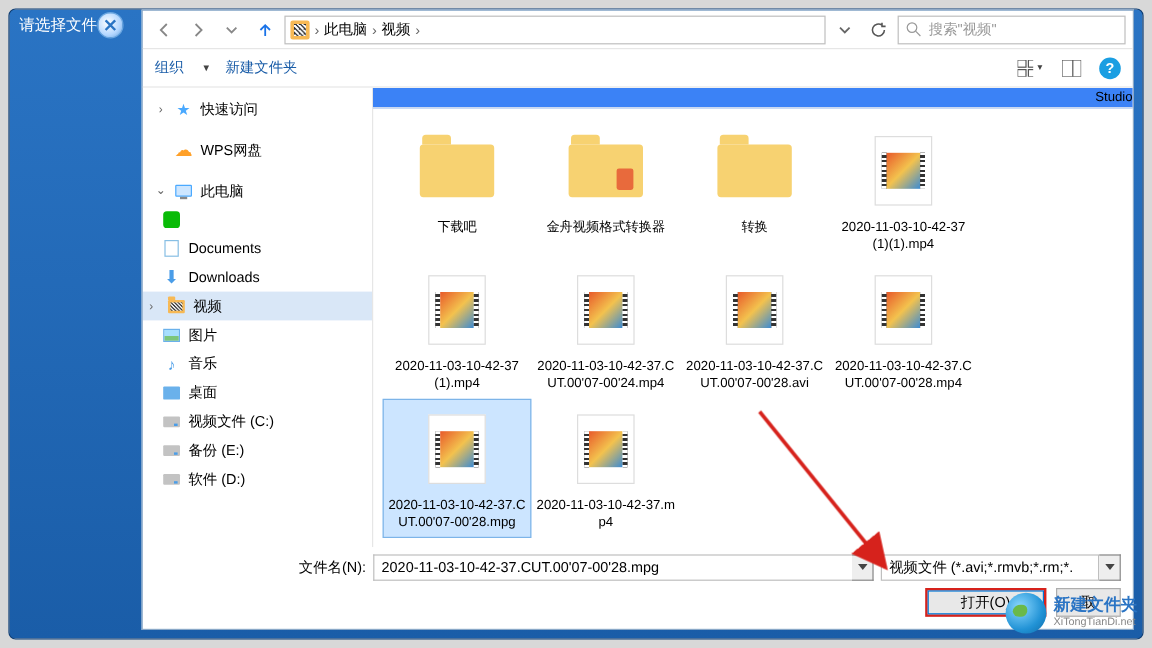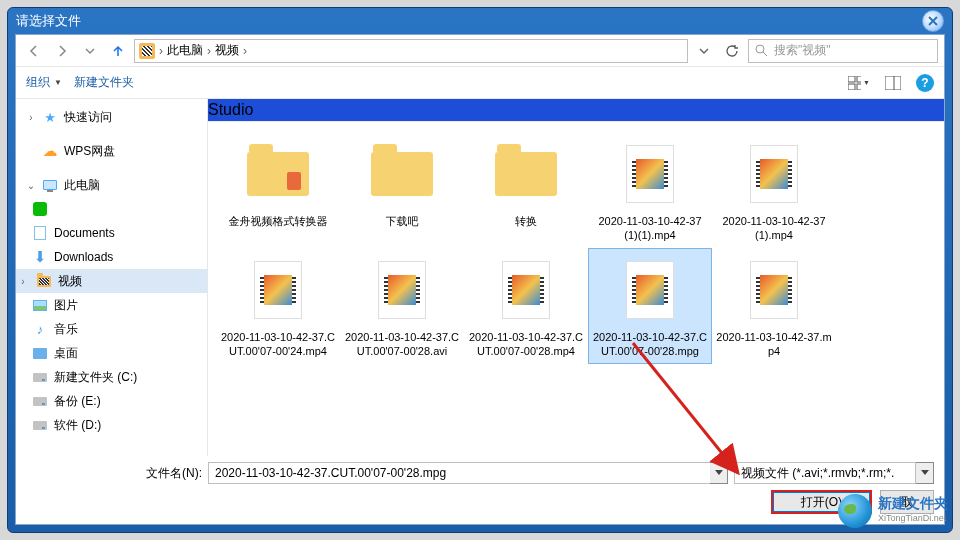--- a/index.html
+++ b/index.html
@@ -1,33 +1,33 @@
 <!DOCTYPE html>
 <html><head>
 <meta charset="utf-8">
 <style>
 *{box-sizing:border-box;margin:0;padding:0;font-family:"Microsoft YaHei","Segoe UI",sans-serif;font-size:12px}
 body{background:#d8d8d8;width:960px;height:540px;overflow:hidden;position:relative}
-.window{position:absolute;left:7px;top:7px;width:946px;height:526px;background:linear-gradient(#2a74c4,#1a5da8);border:1px solid #0d3d74;border-radius:6px;display:flex;flex-direction:column}
+.window{position:absolute;left:7px;top:7px;width:946px;height:526px;background:linear-gradient(#2a74c4,#1a5da8);border:1px solid #0d3d74;border-radius:6px;display:flex;flex-direction:row}
 .titlebar{height:26px;display:flex;align-items:center;padding:0 8px;color:#fff}
 .titlebar .title{flex:1;font-size:13px}
 .titlebar .closebtn{width:22px;height:22px;border-radius:50%;background:radial-gradient(circle at 40% 40%,#fff,#b3d6ff 60%,#5f9cd9);border:1px solid #6aa6e0;display:flex;align-items:center;justify-content:center;color:#2a74c4;font-weight:bold;cursor:pointer}
 .inner{flex:1;margin:0 7px 7px 7px;background:#fff;display:flex;flex-direction:column;border:1px solid #89a8c8}
 .navbar{height:32px;border-bottom:1px solid #e6e6e6;display:flex;align-items:center;padding:0 6px;gap:4px}
 .navbtn{width:24px;height:24px;display:flex;align-items:center;justify-content:center;color:#808080;cursor:pointer}
 .navbtn.uparrow{color:#1a73e8}
 .breadcrumb{flex:1;height:24px;border:1px solid #bfbfbf;display:flex;align-items:center;padding:0 4px;gap:4px}
 .bc-icon{width:16px;height:16px;background:#f7b955;border-radius:2px;position:relative}
 .bc-icon::after{content:"";position:absolute;inset:3px;background:linear-gradient(45deg,#333 25%,#fff 25%,#fff 50%,#333 50%,#333 75%,#fff 75%);background-size:4px 4px}
 .bc-sep{color:#666}
 .reload{width:24px;height:24px;display:flex;align-items:center;justify-content:center;color:#555;cursor:pointer}
 .search{width:190px;height:24px;border:1px solid #bfbfbf;display:flex;align-items:center;padding:0 6px;gap:6px;color:#999}
 .search svg{width:13px;height:13px}
 .toolbar{height:32px;border-bottom:1px solid #e6e6e6;display:flex;align-items:center;padding:0 10px;gap:12px}
-.toolbtn{display:flex;align-items:center;gap:4px;color:#1a5da8;cursor:pointer}
+.toolbtn{display:flex;align-items:center;gap:15px;color:#1a5da8;cursor:pointer}
 .toolbtn .dd{font-size:8px;color:#444}
 .spacer{flex:1}
 .iconbtn{width:22px;height:22px;display:flex;align-items:center;justify-content:center;cursor:pointer;color:#444}
 .iconbtn.help{width:18px;height:18px;border-radius:50%;background:#1a9ee2;color:#fff;font-weight:bold}
 .body{flex:1;display:flex;overflow:hidden}
 .sidebar{width:192px;border-right:1px solid #e6e6e6;padding:6px 0;overflow:hidden}
 .navitem{display:flex;align-items:center;height:24px;padding-left:10px;gap:6px;cursor:pointer}
 .navitem.sub{padding-left:16px}
 .navitem.selected{background:#d9e7f7}
 .chev{width:10px;display:inline-flex;justify-content:center;color:#666;font-size:10px}
@@ -41,21 +41,21 @@
 .dl{color:#4a9de8;font-size:15px}
 .folder{width:14px;height:11px;background:#f7b955;border-radius:1px;position:relative}
 .folder::before{content:"";position:absolute;top:-3px;left:0;width:6px;height:3px;background:#f7b955;border-radius:1px 1px 0 0}
 .folder.vid::after{content:"";position:absolute;inset:2px;background:linear-gradient(45deg,#333 25%,#fff 25%,#fff 50%,#333 50%,#333 75%,#fff 75%);background-size:3px 3px}
 .pic{width:14px;height:11px;border:1px solid #6ab1eb;background:linear-gradient(to top,#7cc67c 40%,#a7dfff 40%)}
 .music{color:#4a9de8;font-size:13px}
 .desk{width:14px;height:11px;background:#6ab1eb;border-radius:1px}
 .drive{width:14px;height:9px;background:#c3c3c3;border-radius:1px;position:relative}
 .drive::after{content:"";position:absolute;right:2px;bottom:1px;width:3px;height:2px;background:#4a9de8}
 .content{flex:1;overflow:auto;position:relative}
-.studio-header{text-align:left;padding:2px 0;border-bottom:1px solid #eee;background:#1d4ed8;font-size:16px}
+.studio-header{text-align:right;padding:2px 0;border-bottom:1px solid #eee;background:#3b82f6;font-size:11px}
 .grid{display:flex;flex-wrap:wrap;padding:10px 8px;gap:0}
 .item{width:124px;display:flex;flex-direction:column;align-items:center;text-align:center;padding:6px 4px;cursor:pointer}
 .item.selected{background:#cce5ff;border:1px solid #7db4e8;padding:5px 3px}
 .thumb{width:72px;height:72px;display:flex;align-items:center;justify-content:center}
 .folder-lg{width:62px;height:44px;background:#f7d271;border-radius:3px;position:relative}
 .folder-lg::before{content:"";position:absolute;top:-8px;left:2px;width:24px;height:8px;background:#f7d271;border-radius:3px 3px 0 0}
 .folder-lg .badge{position:absolute;right:8px;bottom:6px;width:14px;height:18px;background:#e86a3c;border-radius:2px}
 .video-lg{width:48px;height:58px;background:#fff;border:1px solid #ddd;position:relative;display:flex;align-items:center;justify-content:center}
 .video-lg .film{width:36px;height:30px;background:linear-gradient(to right,#333 0,#333 4px,transparent 4px,transparent 32px,#333 32px);position:relative}
 .video-lg .film::before,.video-lg .film::after{content:"";position:absolute;top:0;bottom:0;width:4px;background:repeating-linear-gradient(to bottom,#fff 0,#fff 2px,#333 2px,#333 4px)}
@@ -228,52 +228,52 @@
         <div class="navitem sub">
             <span class="ni-icon">
               <span class="desk"></span>
             </span>
             <span>桌面</span>
           </div>
         <div class="navitem sub">
             <span class="ni-icon">
               <span class="drive"></span>
             </span>
-            <span>新建文件夹 (C:)</span>
+            <span>视频文件 (C:)</span>
           </div>
         <div class="navitem sub">
             <span class="ni-icon">
               <span class="drive"></span>
             </span>
             <span>备份 (E:)</span>
           </div>
         <div class="navitem sub">
             <span class="ni-icon">
               <span class="drive"></span>
             </span>
             <span>软件 (D:)</span>
           </div>
       </div>
 
       <div class="content">
         <div class="studio-header">Studio</div>
         <div class="grid" id="file-grid">
             <div class="item">
               <div class="thumb">
+                <div class="folder-lg"></div>
+              </div>
+              <div class="label">下载吧</div>
+            </div>
+            <div class="item">
+              <div class="thumb">
                 <div class="folder-lg">
                   <div class="badge"></div>
                 </div>
               </div>
               <div class="label">金舟视频格式转换器</div>
-            </div>
-            <div class="item">
-              <div class="thumb">
-                <div class="folder-lg"></div>
-              </div>
-              <div class="label">下载吧</div>
             </div>
             <div class="item">
               <div class="thumb">
                 <div class="folder-lg"></div>
               </div>
               <div class="label">转换</div>
             </div>
             <div class="item">
               <div class="thumb">
                 <div class="video-lg">

